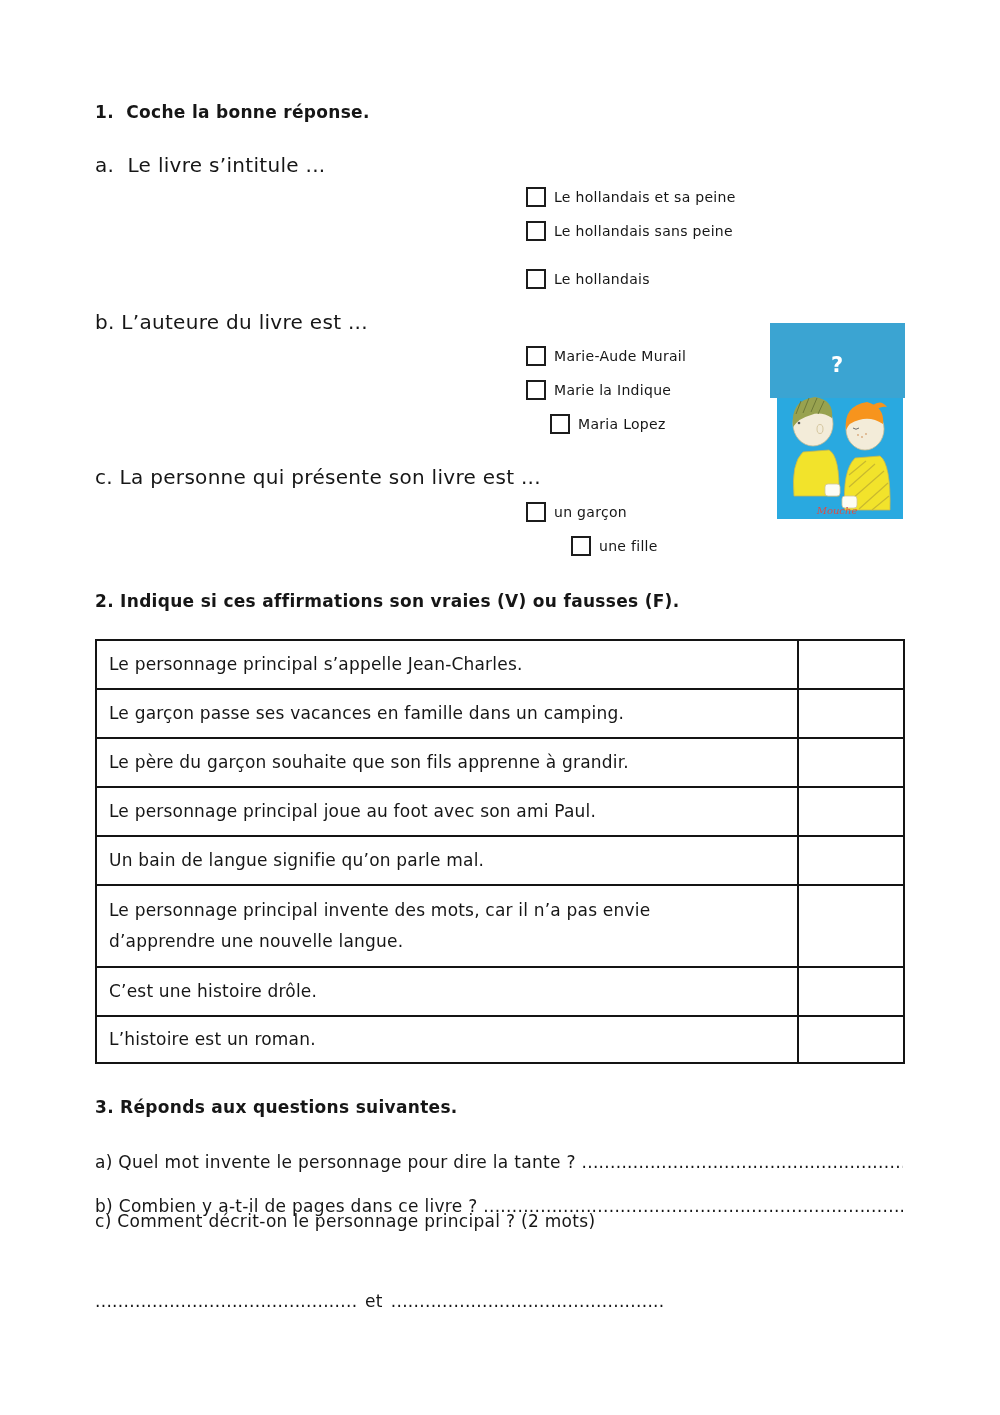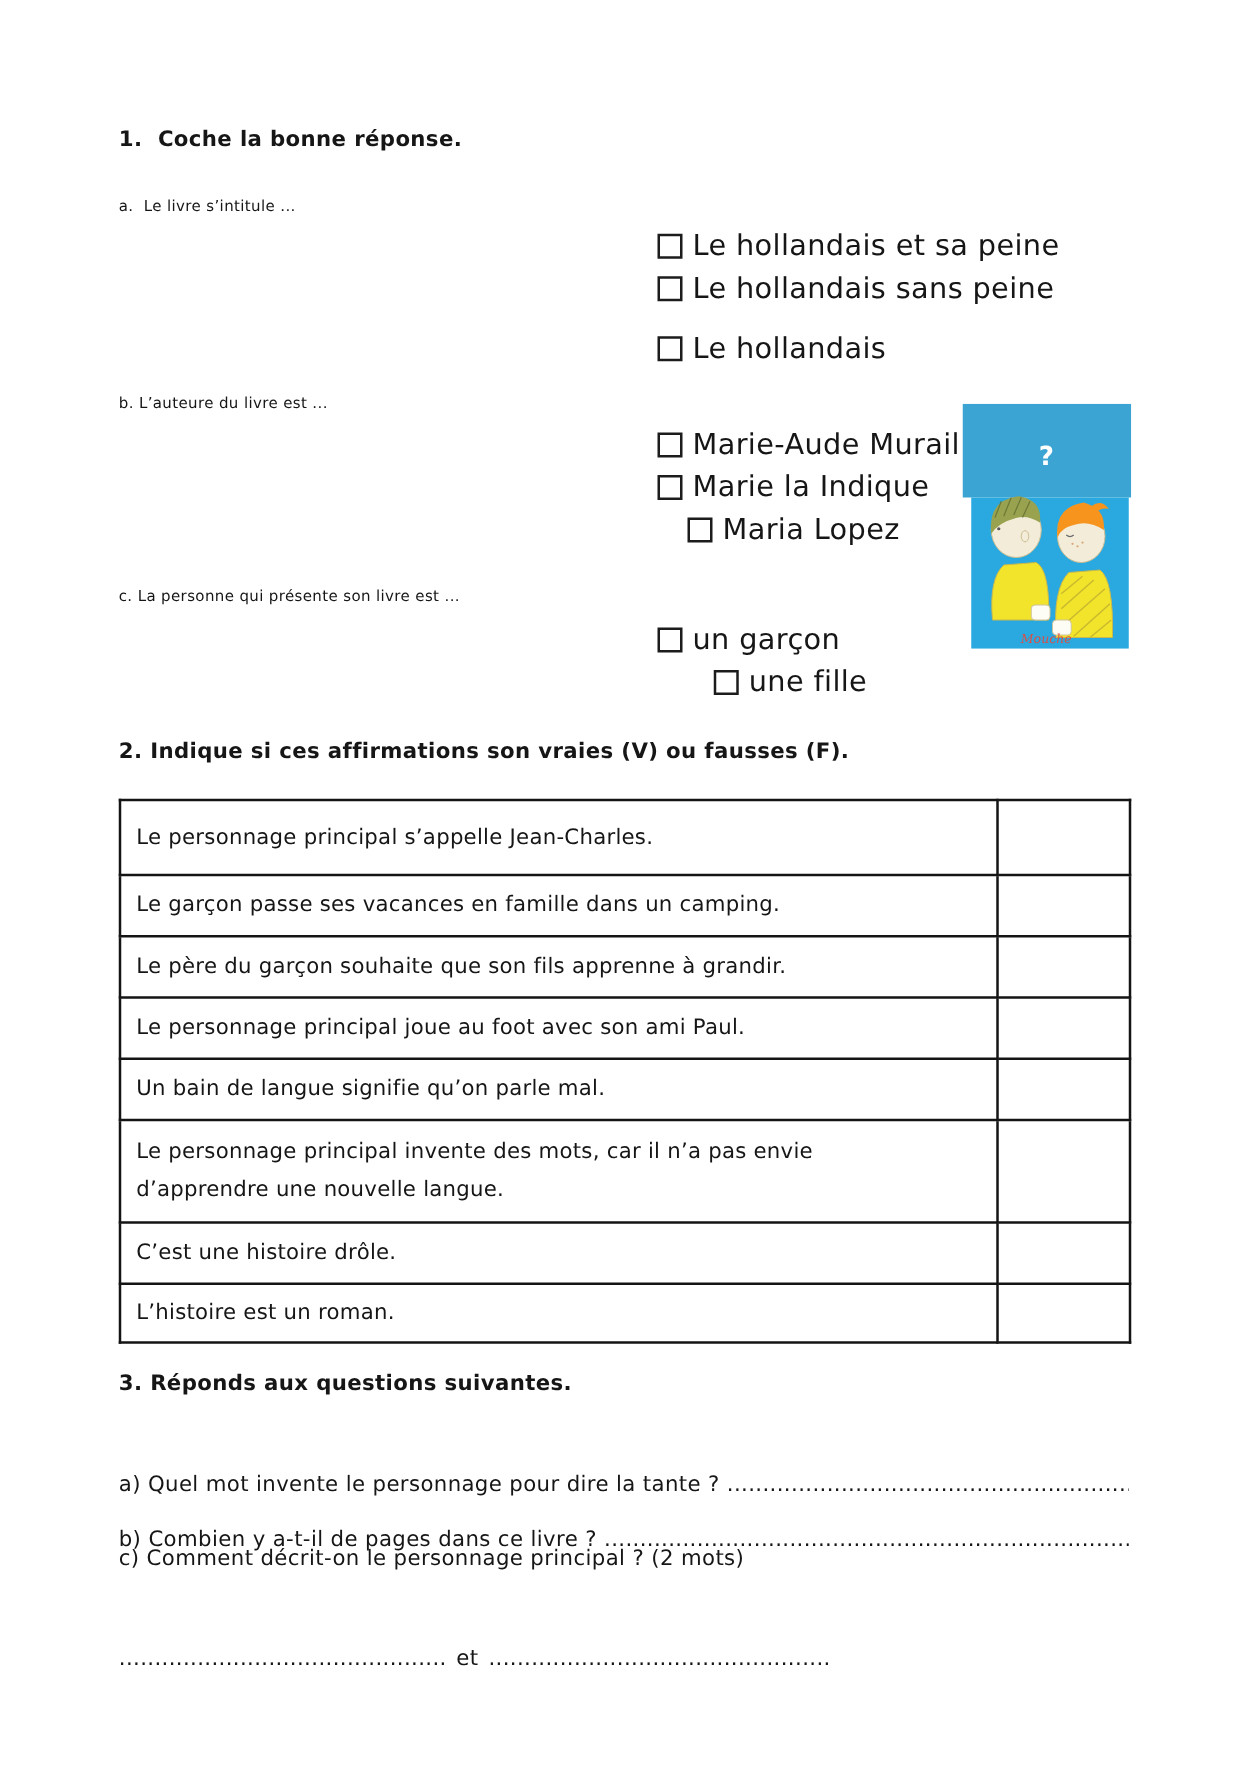--- a/index.html
+++ b/index.html
@@ -2,30 +2,30 @@
 <html><head>
 <meta charset="utf-8">
 <style>
   html,body{margin:0;padding:0;}
   body{
     width:1000px;height:1415px;background:#ffffff;position:relative;
     font-family:"DejaVu Sans",sans-serif;color:#161616;overflow:hidden;
   }
   .abs{position:absolute;}
   .h{font-weight:bold;font-size:17px;letter-spacing:.3px;white-space:pre;line-height:22px;}
-  .t{font-size:12px;letter-spacing:.3px;white-space:pre;line-height:22px;}
+  .t{font-size:20px;letter-spacing:.3px;white-space:pre;line-height:22px;}
   .opt{position:absolute;display:flex;align-items:center;height:20px;}
   .cb{width:20px;height:20px;border:2px solid #1c1c1c;box-sizing:border-box;background:#fff;margin-right:8px;flex:0 0 auto;}
-  .lbl{font-size:23px;letter-spacing:.3px;line-height:20px;white-space:pre;}
+  .lbl{font-size:14px;letter-spacing:.3px;line-height:20px;white-space:pre;}
   table.tf{position:absolute;left:95px;top:639px;width:808px;border-collapse:collapse;table-layout:fixed;}
   table.tf td{border:2px solid #141414;font-size:17px;letter-spacing:.2px;vertical-align:middle;
     padding:0 10px 0 12px;white-space:pre-line;line-height:31px;}
   td.vf{width:106px;}
   .qline{position:absolute;left:95px;width:808px;display:flex;align-items:baseline;
-    font-size:17px;letter-spacing:.3px;line-height:22px;margin-top:26px;}
+    font-size:17px;letter-spacing:.3px;line-height:22px;}
   .q{white-space:pre;flex:0 0 auto;}
   .dfill{flex:1 1 auto;overflow:hidden;white-space:nowrap;}
   .dseg{overflow:hidden;white-space:nowrap;}
   .conn{white-space:pre;margin:0 8px;flex:0 0 auto;}
   svg.cover{position:absolute;left:770px;top:323px;width:135px;height:196px;}
 </style>
 </head>
 <body>
 
 <div class="abs h" style="left:95px;top:101px;">1.  Coche la bonne réponse.</div>
@@ -103,21 +103,21 @@
 </div>
 
 <div class="abs h" style="left:95px;top:590px;">2. Indique si ces affirmations son vraies (V) ou fausses (F).</div>
 
 <table class="tf">
   <colgroup>
       <col style="width:702px">
       <col style="width:106px">
     </colgroup>
   <tbody>
-    <tr style="height:60px">
+    <tr style="height:49px">
         <td>Le personnage principal s’appelle Jean-Charles.</td>
         <td class="vf"></td>
       </tr>
     <tr style="height:49px">
         <td>Le garçon passe ses vacances en famille dans un camping.</td>
         <td class="vf"></td>
       </tr>
     <tr style="height:49px">
         <td>Le père du garçon souhaite que son fils apprenne à grandir.</td>
         <td class="vf"></td>

